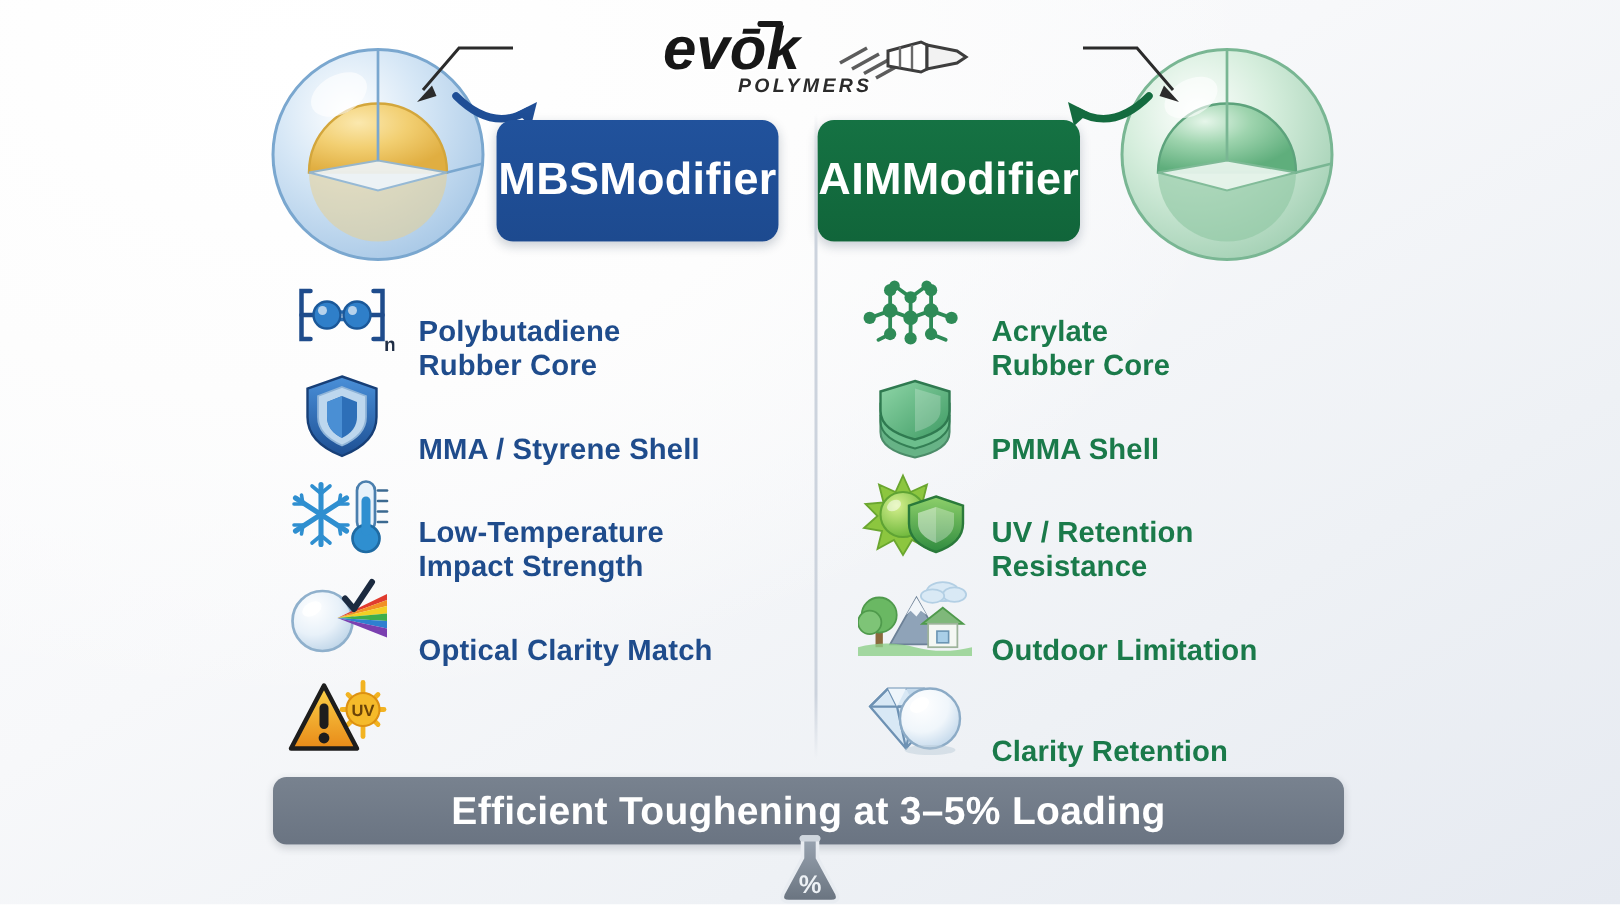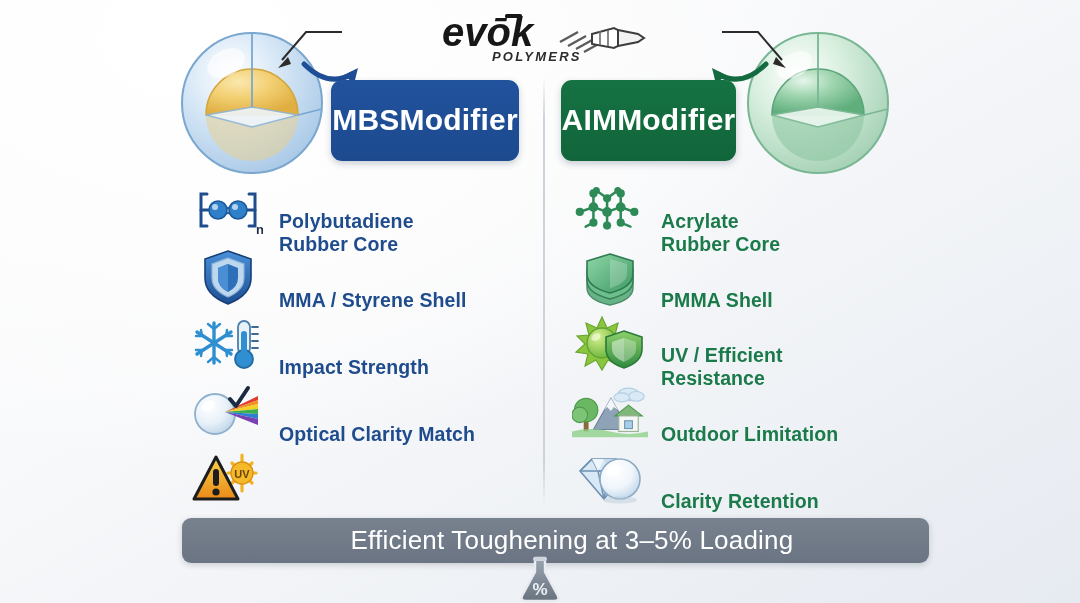--- a/index.html
+++ b/index.html
@@ -63,21 +63,21 @@
     line-height: 1.08;
     letter-spacing: 0.2px;
     text-align: center;
     box-shadow: 0 3px 7px rgba(20,40,70,0.22);
   }
   #badge-mbs {
     left: 331px; top: 80px; width: 188px; height: 81px;
     background: linear-gradient(180deg, #21529c 0%, #1d4a8f 100%);
   }
   #badge-aim {
-    left: 561px; top: 80px; width: 175px; height: 81px;
+    left: 545px; top: 80px; width: 175px; height: 81px;
     background: linear-gradient(180deg, #157243 0%, #11653a 100%);
   }
   .badge span { display: block; }
 
   
   #divider {
     position: absolute;
     left: 543px;
     top: 76px;
     width: 2px;
@@ -120,27 +120,26 @@
   #banner {
     position: absolute;
     left: 182px;
     top: 518px;
     width: 714px;
     height: 45px;
     border-radius: 9px;
     background: linear-gradient(180deg, #78828f 0%, #6a7482 100%);
     color: #ffffff;
     font-size: 26px;
-    font-weight: normal;
+    font-weight: bold;
     letter-spacing: 0.2px;
     display: flex;
     align-items: center;
     justify-content: center;
     box-shadow: 0 2px 6px rgba(40,50,65,0.2);
-    padding-left: 33px;
   }
   #flask-icon {
     position: absolute;
     left: 514px;
     top: 556px;
     width: 52px;
     height: 47px;
   }
 </style>
 </head>
@@ -327,20 +326,21 @@
           <rect x="49" y="16" width="6" height="26" rx="3" fill="#2f8fd0"></rect>
           <g stroke="#3c6a91" stroke-width="1.8" stroke-linecap="round">
             <line x1="60" y1="12" x2="66" y2="12"></line>
             <line x1="60" y1="19" x2="66" y2="19"></line>
             <line x1="60" y1="26" x2="66" y2="26"></line>
             <line x1="60" y1="33" x2="66" y2="33"></line>
           </g>
         </svg>
       </div>
       <div class="feature-label">
+        <div>Low-Temperature</div>
         <div>Impact Strength</div>
       </div>
     </div>
 
     <div class="feature-row">
       <div class="feature-icon">
         <svg width="72" height="58" viewBox="0 0 72 58">
           <defs>
             <radialGradient id="lensG" cx="35%" cy="30%" r="72%">
               <stop offset="0%" stop-color="#ffffff"></stop>
@@ -467,21 +467,21 @@
           </defs>
           <path d="M28 2 L33 13 L44 8 L41 20 L53 21 L45 29 L54 37 L42 39 L45 51 L34 45 L28 55 L22 45 L11 51 L14 39 L2 37 L11 29 L3 21 L15 20 L12 8 L23 13 Z" fill="#8cc63f" stroke="#6aa62f" stroke-width="1.2"></path>
           <circle cx="28" cy="28" r="15" fill="url(#sunG)" stroke="#5fa334" stroke-width="1.4"></circle>
           <ellipse cx="22" cy="22" rx="5" ry="3.4" fill="#ffffff" opacity="0.5" transform="rotate(-30 22 22)"></ellipse>
           <path d="M50 16 L68 22 L68 34 Q68 47 50 53 Q32 47 32 34 L32 22 Z" fill="url(#shG2)" stroke="#2a7a3a" stroke-width="1.6"></path>
           <path d="M50 23 L62 27 L62 34 Q62 42 50 47 Q38 42 38 34 L38 27 Z" fill="#ffffff" opacity="0.3"></path>
           <path d="M50 23 L50 47 Q38 42 38 34 L38 27 Z" fill="#ffffff" opacity="0.22"></path>
         </svg>
       </div>
       <div class="feature-label">
-        <div>UV / Efficient</div>
+        <div>UV / Retention</div>
         <div>Resistance</div>
       </div>
     </div>
 
     <div class="feature-row">
       <div class="feature-icon">
         <svg width="78" height="58" viewBox="0 0 78 58">
 
           <g fill="#d9e9f5" stroke="#b3cfe4" stroke-width="1.2">
             <ellipse cx="58" cy="12" rx="11" ry="6.5"></ellipse>

